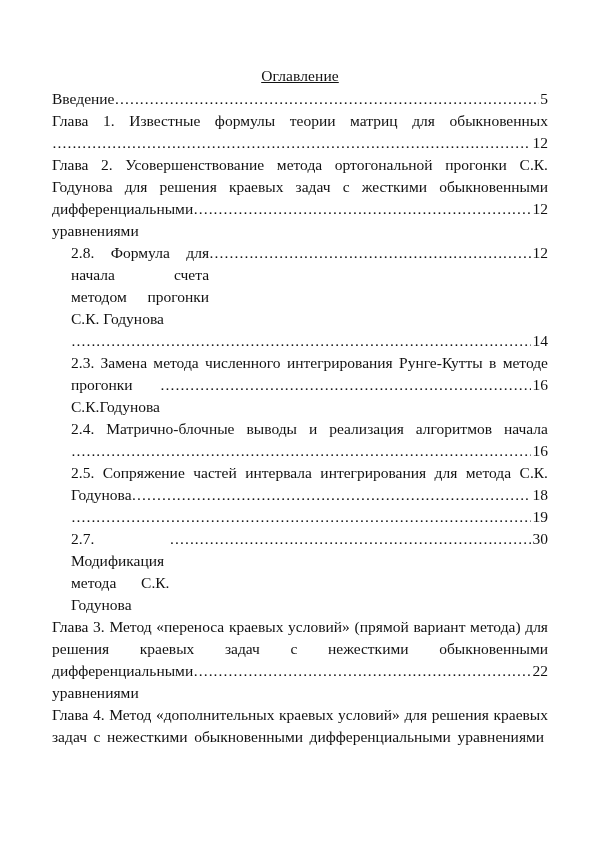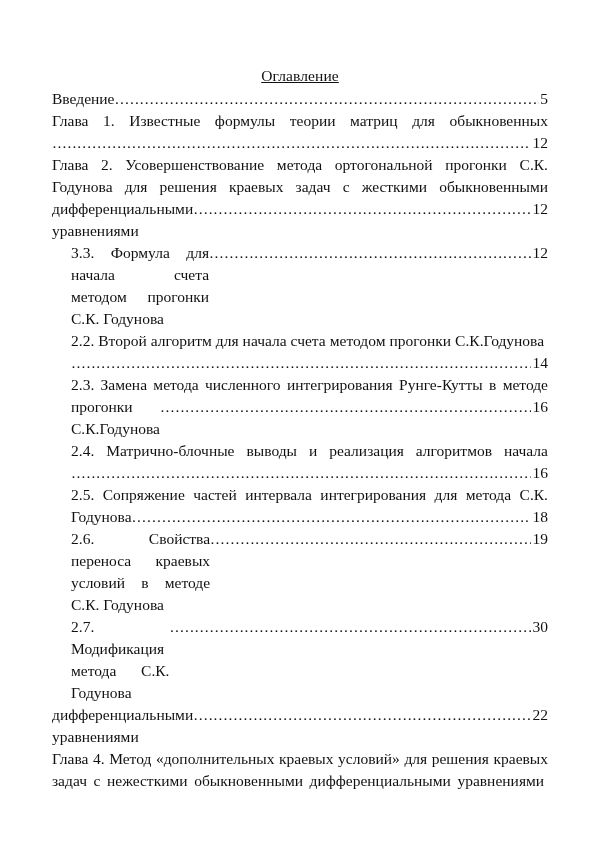--- a/index.html
+++ b/index.html
@@ -105,27 +105,26 @@
       <div class="toc-entry level-1">
         <div class="entry-body"><span class="leader-text">Глава 2. Усовершенствование метода ортогональной прогонки С.К. Годунова для решения краевых задач с жесткими обыкновенными</span></div>
         <div class="leader-line">
           <span class="leader-text">дифференциальными уравнениями </span>
           <span class="leader-dots">.......................................................................................................................................................................................................</span>
           <span class="leader-page">12</span>
         </div>
       </div>
       <div class="toc-entry level-2">
         <div class="leader-line">
-          <span class="leader-text">3.3. Формула для начала счета методом прогонки С.К. Годунова </span>
+          <span class="leader-text">2.8. Формула для начала счета методом прогонки С.К. Годунова </span>
           <span class="leader-dots">.......................................................................................................................................................................................................</span>
           <span class="leader-page">12</span>
         </div>
       </div>
       <div class="toc-entry level-2">
-        <div class="entry-body" style="text-align-last: justify;"><span class="leader-text">2.2. Второй алгоритм для начала счета методом прогонки С.К.Годунова </span></div>
         <div class="leader-line">
           <span class="leader-dots">.......................................................................................................................................................................................................</span>
           <span class="leader-page">14</span>
         </div>
       </div>
       <div class="toc-entry level-2">
         <div class="entry-body"><span class="leader-text">2.3. Замена метода численного интегрирования Рунге-Кутты в методе</span></div>
         <div class="leader-line">
           <span class="leader-text">прогонки С.К.Годунова </span>
           <span class="leader-dots">.......................................................................................................................................................................................................</span>
@@ -142,33 +141,33 @@
       <div class="toc-entry level-2">
         <div class="entry-body"><span class="leader-text">2.5. Сопряжение частей интервала интегрирования для метода С.К.</span></div>
         <div class="leader-line">
           <span class="leader-text">Годунова </span>
           <span class="leader-dots">.......................................................................................................................................................................................................</span>
           <span class="leader-page">18</span>
         </div>
       </div>
       <div class="toc-entry level-2">
         <div class="leader-line">
-          <span class="leader-text">2.6. Свойства переноса краевых условий в методе С.К. Годунова </span>
           <span class="leader-dots">.......................................................................................................................................................................................................</span>
           <span class="leader-page">19</span>
         </div>
       </div>
       <div class="toc-entry level-2">
         <div class="leader-line">
           <span class="leader-text">2.7. Модификация метода С.К. Годунова </span>
           <span class="leader-dots">.......................................................................................................................................................................................................</span>
           <span class="leader-page">30</span>
         </div>
       </div>
       <div class="toc-entry level-1">
+        <div class="entry-body"><span class="leader-text">Глава 3. Метод «переноса краевых условий» (прямой вариант метода) для решения краевых задач с нежесткими обыкновенными</span></div>
         <div class="leader-line">
           <span class="leader-text">дифференциальными уравнениями </span>
           <span class="leader-dots">.......................................................................................................................................................................................................</span>
           <span class="leader-page">22</span>
         </div>
       </div>
       <div class="toc-entry level-1">
         <div class="entry-body" style="text-align-last: justify;"><span class="leader-text">Глава 4. Метод «дополнительных краевых условий» для решения краевых задач с нежесткими обыкновенными дифференциальными уравнениями </span></div>
       </div>
     </div>

